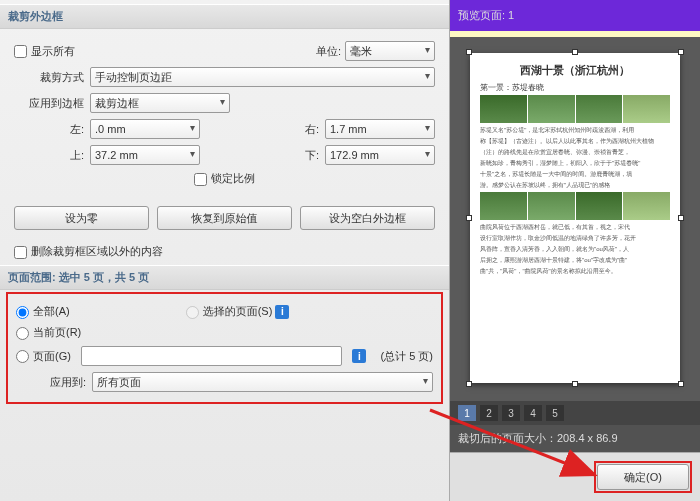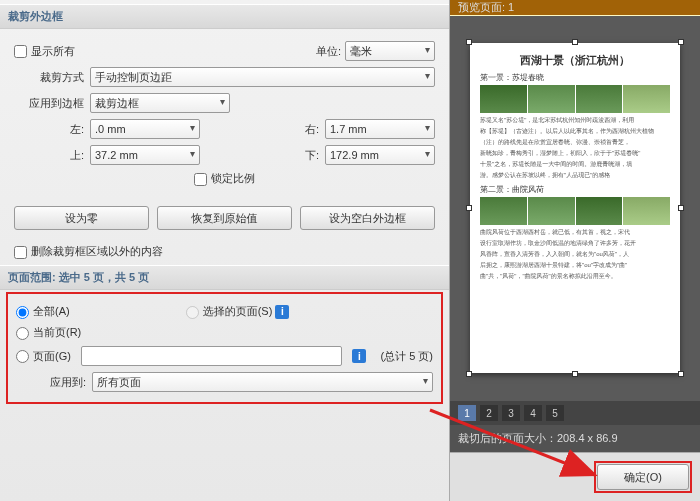--- a/index.html
+++ b/index.html
@@ -16,22 +16,22 @@
 input[type=radio]{margin-right:4px;vertical-align:middle}
 .sel,.txt{border:1px solid #999;background:#fff;height:20px;padding:0 4px;border-radius:2px}
 .sel{appearance:none;background:linear-gradient(#fff,#eee);padding-right:18px;position:relative}
 .selwrap{position:relative;display:inline-block}
 .selwrap::after{content:"▾";position:absolute;right:5px;top:3px;pointer-events:none;color:#555;font-size:10px}
 .btn{background:linear-gradient(#fdfdfd,#e0e0e0);border:1px solid #999;border-radius:3px;height:24px;padding:4px 10px;cursor:pointer}
 .btn-row{display:flex;gap:8px;margin:8px 14px}
 .btn-row .btn{flex:1}
 .redbox{border:2px solid #d22;margin:2px 6px;padding:4px 8px}
 .info-i{display:inline-flex;width:14px;height:14px;background:#2a7ad6;color:#fff;align-items:center;justify-content:center;font-weight:bold;border-radius:2px;font-size:10px}
-.right-h{background:#a16207;color:#ddd;padding:0 8px;border-bottom:1px solid #fef9c3}
-.preview-area{flex:1;background:#5a5a5a;display:flex;align-items:flex-start;justify-content:center;padding:27px 8px 4px;overflow:hidden}
+.right-h{background:#6d28d9;color:#ddd;padding:8px 8px;border-bottom:6px solid #fef9c3}
+.preview-area{flex:1;background:#5a5a5a;display:flex;align-items:flex-start;justify-content:center;padding:16px 8px 4px;overflow:hidden}
 .page{background:#fff;width:210px;height:330px;box-shadow:0 2px 6px rgba(0,0,0,.5);position:relative;padding:10px}
 .page-handle{position:absolute;width:6px;height:6px;background:#fff;border:1px solid #333}
 .ph-tl{top:-4px;left:-4px}.ph-tr{top:-4px;right:-4px}.ph-bl{bottom:-4px;left:-4px}.ph-br{bottom:-4px;right:-4px}
 .ph-t{top:-4px;left:calc(50% - 3px)}.ph-b{bottom:-4px;left:calc(50% - 3px)}
 .ph-l{left:-4px;top:calc(50% - 3px)}.ph-r{right:-4px;top:calc(50% - 3px)}
 .doc-title{text-align:center;font-size:11px;font-weight:bold;margin-bottom:4px}
 .doc-sub{font-size:8px;font-weight:normal;margin:4px 0 2px}
 .imgrow{display:flex;gap:1px;margin-bottom:3px}
 .fake-img{flex:1;height:28px;background:linear-gradient(#4a7a3a,#6a9a5a)}
 .fake-img.a{background:linear-gradient(#3a6a2a,#5a8a4a)}
@@ -135,21 +135,20 @@
             <div class="fake-img b"></div>
             <div class="fake-img"></div>
             <div class="fake-img c"></div>
           </div>
         <div class="para">苏堤又名"苏公堤"，是北宋苏轼杭州知州时疏浚西湖，利用</div>
         <div class="para">称【苏堤】（古迹注）。以后人以此事其名，作为西湖杭州大植物</div>
         <div class="para">（注）的路线先是在欣赏宜居春晓、弥漫、崇祯首青芝，</div>
         <div class="para">新晓如珍，青梅秀引，湿梦随上，初阳入，欣于于"苏堤春晓"</div>
         <div class="para">十景"之名，苏堤长随是一大中间的时间。游鹿青晓湖，填</div>
         <div class="para">游。感梦公认在苏坡以终，拥有"人品现已"的感格</div>
-        <div class="doc-sub">第二景：曲院风荷</div>
         <div class="imgrow">
             <div class="fake-img"></div>
             <div class="fake-img b"></div>
             <div class="fake-img a"></div>
             <div class="fake-img c"></div>
           </div>
         <div class="para">曲院风荷位于西湖西村岳，就已低，有其首，视之，宋代</div>
         <div class="para">设行室取湖作坊，取金沙间低温的地清绿角了许多芳，花开</div>
         <div class="para">风香阵，宣香入清芳香，入入朝间，就名为"ou风荷"，人</div>
         <div class="para">后拥之，康熙游湖居西湖十景特建，将"ou"字改成为"曲"</div>

